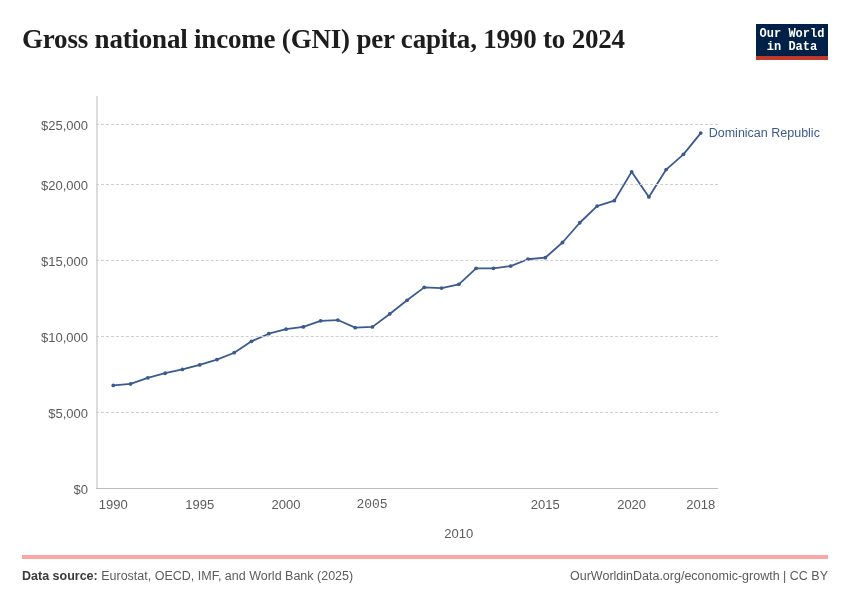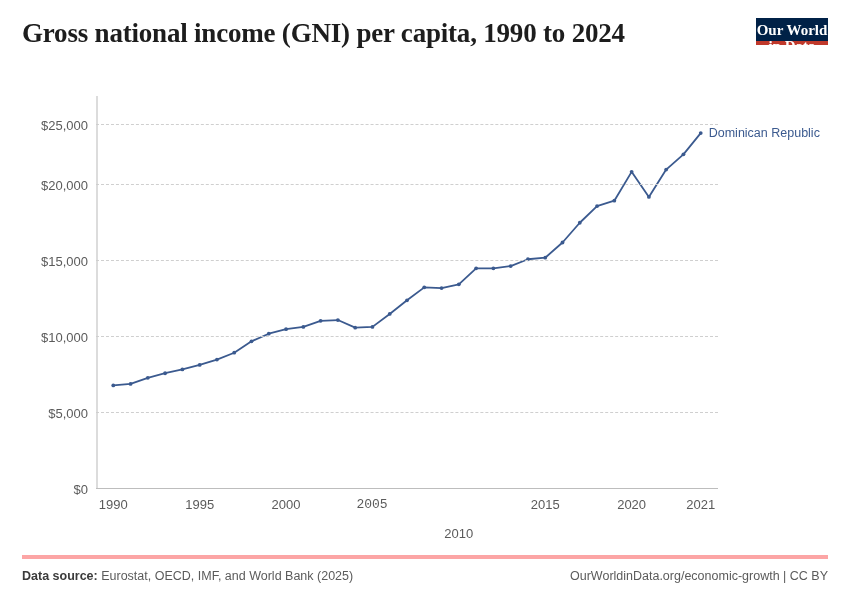--- a/index.html
+++ b/index.html
@@ -12,21 +12,21 @@
     background: #ffffff;
     font-family: "Liberation Sans", sans-serif;
     color: #1d1d1d;
     overflow: hidden;
   }
   .page {
     position: relative;
     width: 850px;
     height: 600px;
     box-sizing: border-box;
-    padding: 18px 22px 10px 22px;
+    padding: 24px 22px 10px 22px;
   }
   .header {
     position: relative;
   }
   .title {
     font-family: "Liberation Serif", serif;
     font-size: 27px;
     font-weight: 700;
     letter-spacing: -0.2px;
     color: #1d1d1d;
@@ -38,26 +38,26 @@
     line-height: 1.38;
     color: #5b5b5b;
     max-width: 700px;
     margin: 0;
   }
   .logo {
     position: absolute;
     right: 0;
     top: 0;
     width: 72px;
-    height: 27px;
+    height: 36px;
     background: #002147;
     color: #ffffff;
-    font-family: Liberation Serif, serif;
+    font-family: Liberation Mono, monospace;
     font-weight: 700;
-    font-size: 15px;
+    font-size: 12px;
     line-height: 1.08;
     text-align: center;
     padding-top: 4px;
     box-sizing: border-box;
     border-bottom: 4px solid #c0392b;
   }
   .logo .l2 { display: block; }
 
   .chart-area {
     position: absolute;
@@ -216,21 +216,21 @@
         <div class="gridline" style="top: 16px;">
           <span class="ytick">$25,000</span>
         </div>
         <div class="xtick" style="left: 17.2778px;">1990</div>
         <div class="xtick" style="left: 103.667px;">1995</div>
         <div class="xtick" style="left: 190.056px;">2000</div>
         <div class="xtick" style="left: 276px; font-family: Liberation Mono, monospace;">2005</div>
         <div class="xtick" style="left: 362.833px; margin-top: 38px;">2010</div>
         <div class="xtick" style="left: 449.222px;">2015</div>
         <div class="xtick" style="left: 535.611px;">2020</div>
-        <div class="xtick" style="left: 604.722px;">2021</div>
+        <div class="xtick" style="left: 604.722px;">2018</div>
         <div class="series-label" style="left: 612.722px; top: 25.08px;">Dominican Republic</div>
       </div>
   </div>
 
   <div class="footer">
     <div class="footer-row">
       <div>
         <b>Data source:</b>
         <span>Eurostat, OECD, IMF, and World Bank (2025)</span>
       </div>

